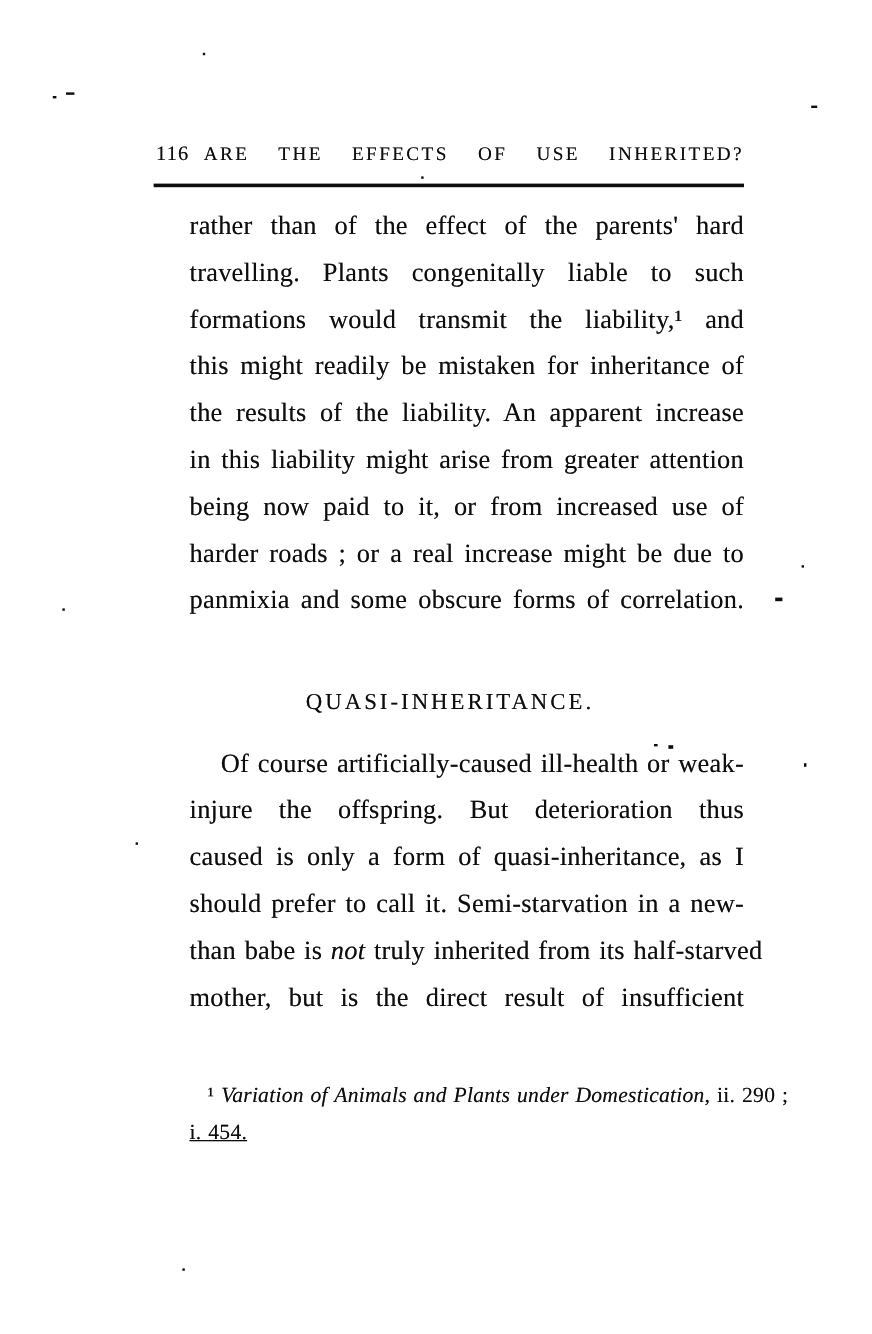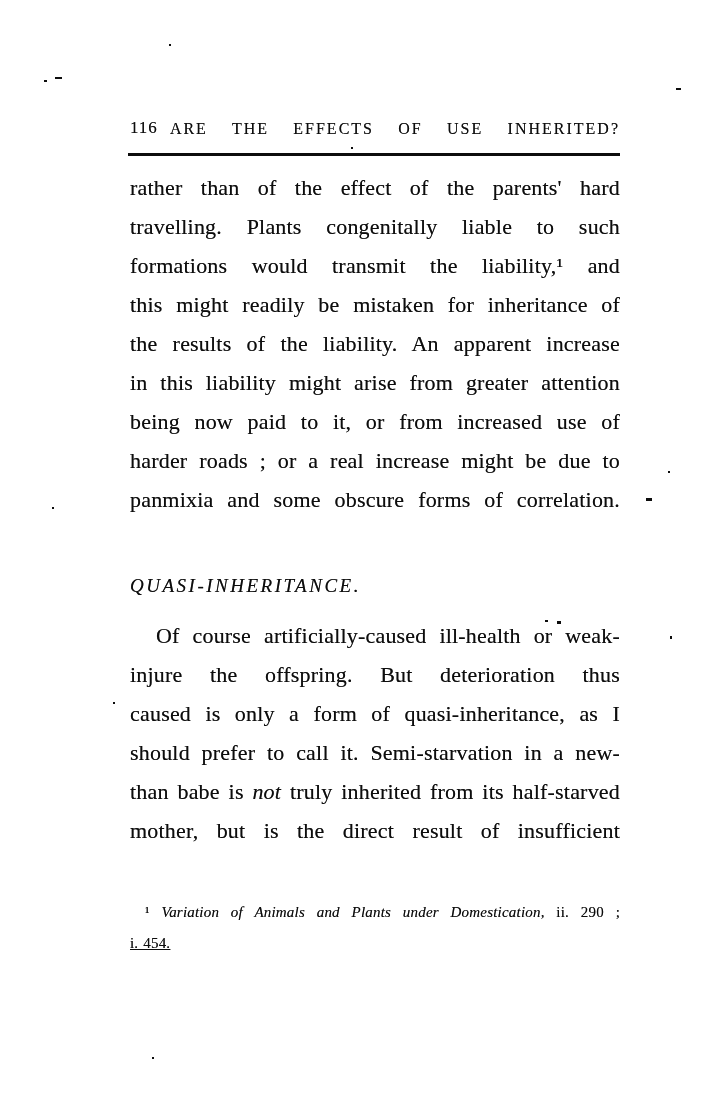--- a/index.html
+++ b/index.html
@@ -45,32 +45,33 @@
   }
   .p1 { top: 168px; }
   .p2 { top: 616px; }
   .line {
     line-height: 39px;
     letter-spacing: 0.2px;
     word-spacing: 1.5px;
     white-space: nowrap;
     text-align: justify;
     text-align-last: justify;
+    margin-left: 28px;
   }
   .line.nj { text-align-last: left; text-decoration: underline; }
   .it { font-style: italic; }
   .secheading {
     position: absolute;
     left: 130px; top: 575px; width: 490px;
+    text-align: center;
     font-size: 19px;
     letter-spacing: 2.5px;
     word-spacing: 3px;
-    font-style: italic;
   }
-  .footnote { top: 897px; font-size: 15px; }
+  .footnote { top: 897px; font-size: 18px; }
   .footnote .line { line-height: 31px; word-spacing: 1px; }
   .speck { position: absolute; background: #0d0d0d; }
 </style>
 </head>
 <body>
 
 <div class="page">
 
   <div class="header">
     <span class="pagenum">116</span>

